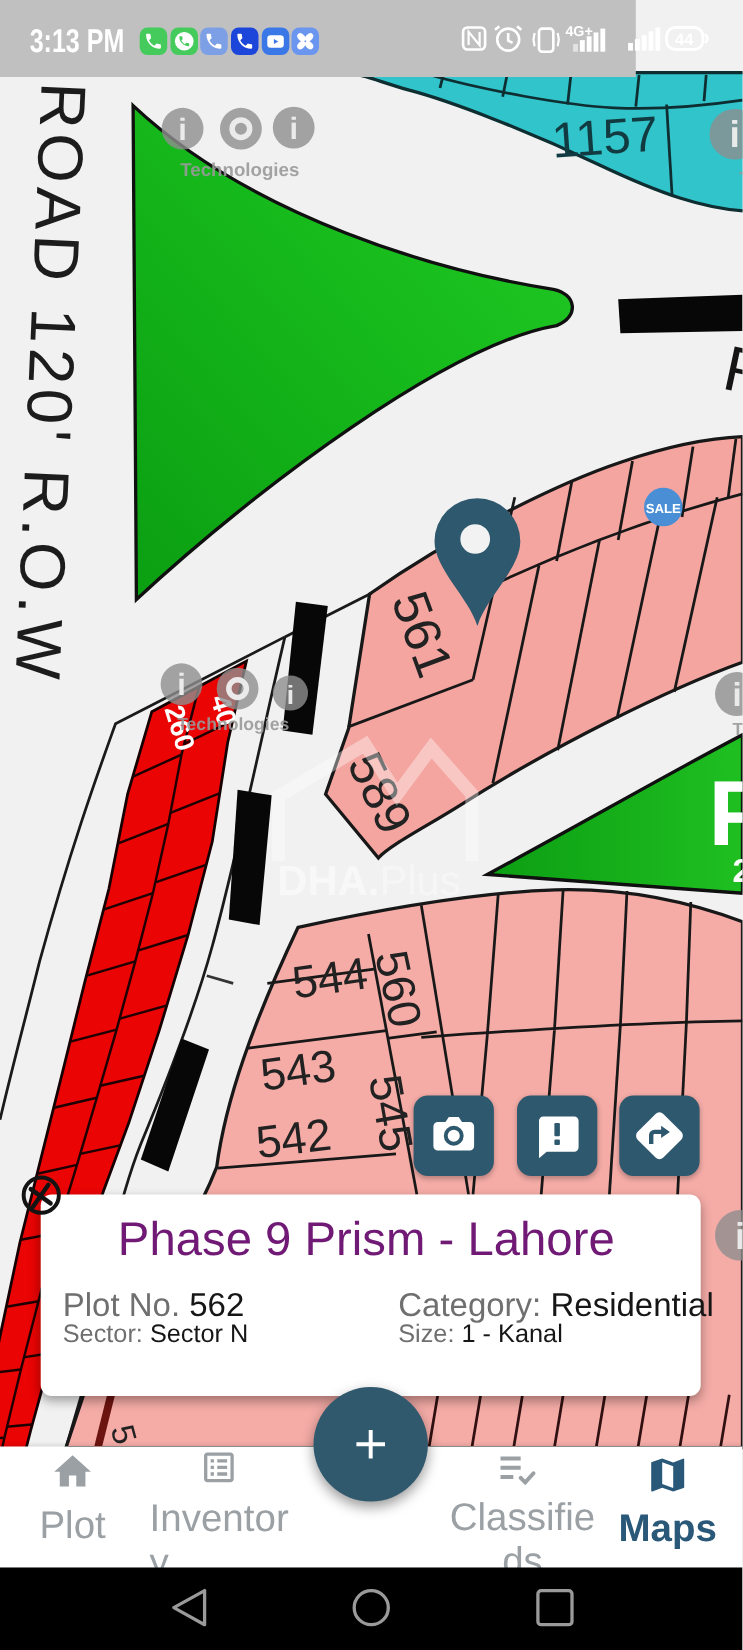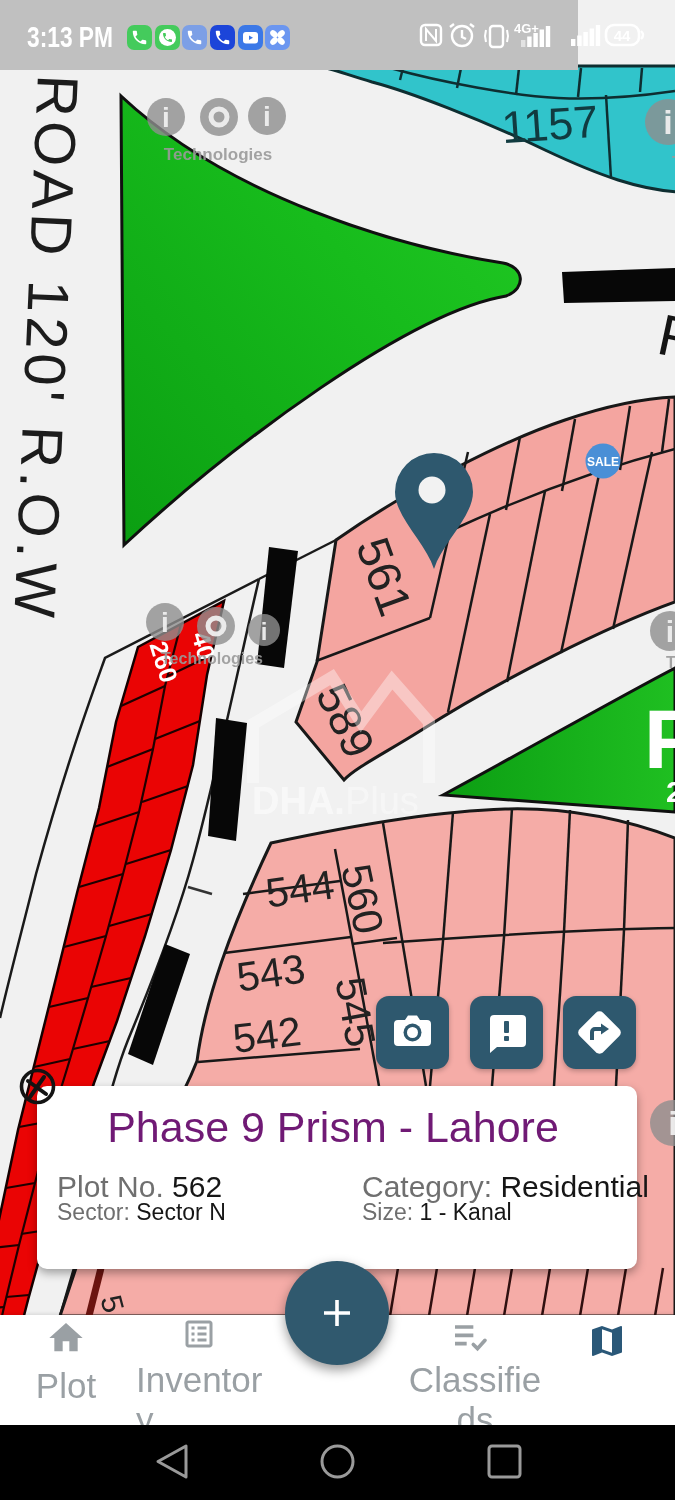--- a/index.html
+++ b/index.html
@@ -245,19 +245,20 @@
     <div style="padding-right:10px"><svg width="40" height="30" viewBox="0 0 24 18" fill="none" stroke="#9aa0a4" stroke-width="2.2">
         <path d="M3 3h11M3 8h11M3 13h7"></path>
         <path d="M14 13.5l2.5 2.5L21 11" stroke-linecap="round"></path>
       </svg></div>
     <div style="text-align:center">Classifie<br>ds</div>
   </div>
 <div class="ni" style="left:542px;top:1321px;width:130px;color:#2A5878;font-weight:bold">
     <div><svg width="40" height="40" viewBox="0 0 24 24" fill="#2A5878">
         <path d="M20.5 3l-.16.03L15 5.1 9 3 3.36 4.9c-.21.07-.36.25-.36.48V20.5c0 .28.22.5.5.5l.16-.03L9 18.9l6 2.1 5.64-1.9c.21-.07.36-.25.36-.48V3.5c0-.28-.22-.5-.5-.5zM15 19l-6-2.11V5l6 2.11V19z"></path>
       </svg></div>
+    <div>Maps</div>
   </div>
 <div class="abar"><svg width="675" height="75" viewBox="0 0 675 75">
 <g stroke="#9a9a9a" stroke-width="3" fill="none" stroke-linejoin="round">
 <path d="M186,21 L186,52 L158,36.5 Z"></path>
 <circle cx="337.5" cy="36.5" r="15.5"></circle>
 <rect x="489" y="21" width="31" height="31" rx="3"></rect>
 </g>
     </svg></div>
 </body></html>

